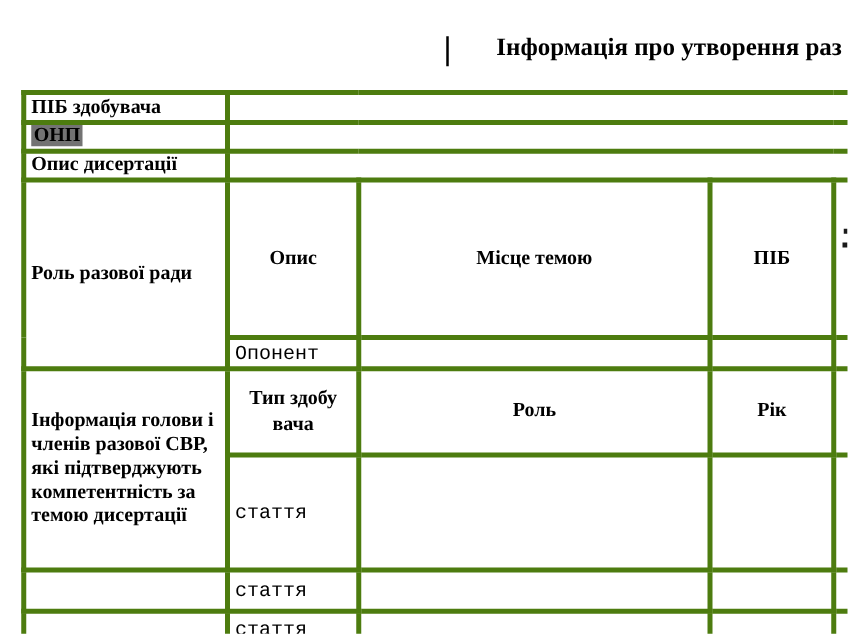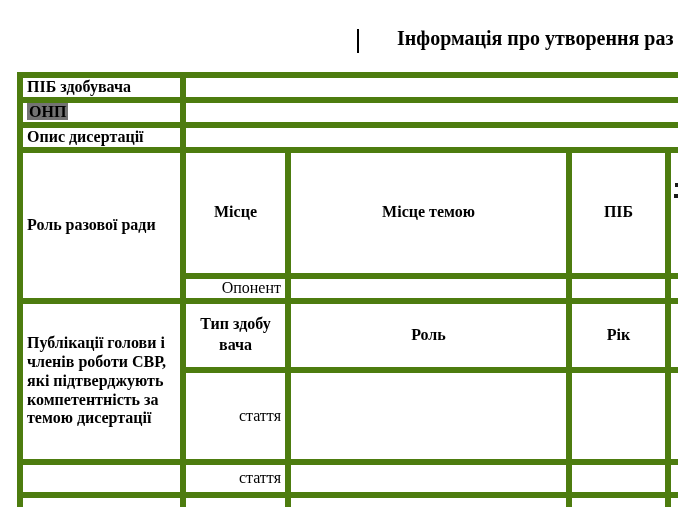--- a/index.html
+++ b/index.html
@@ -38,21 +38,21 @@
   
   table.doc-table {
     position: absolute;
     left: 17px;
     top: 72px;
     width: 728px;
     border-collapse: collapse;
     table-layout: fixed;
   }
   .doc-table td {
-    border: 6px solid #4d7c0f;
+    border: 4px solid #4d7c0f;
     font-size: 16px;
     padding: 0 4px;
     vertical-align: middle;
     overflow: hidden;
   }
   
   .lbl {
     font-weight: 700;
     font-size: 17px;
     line-height: 1.18;
@@ -71,22 +71,23 @@
   }
   .hdr .wrap-narrow {
     display: inline-block;
     max-width: 72px;
     word-break: break-all;
     line-height: 1.3;
   }
 
   
   .data {
-    text-align: right;
+    text-align: left;
     vertical-align: middle;
+    font-family: Liberation Mono, monospace;
   }
   .data-top { vertical-align: top; padding-top: 2px; }
 
   .hl {
     background: #737373;
     padding: 0 2px;
   }
 
   
   .frag {
@@ -119,34 +120,34 @@
       <td class="lbl"><span class="hl">ОНП</span></td>
       <td colspan="4" class="data"></td>
     </tr>
     <tr style="height:23px">
       <td class="lbl">Опис дисертації</td>
       <td colspan="4" class="data"></td>
     </tr>
 
     <tr style="height:126px">
       <td rowspan="2" class="lbl lbl-top">Роль разової ради</td>
-      <td class="hdr">Місце</td>
+      <td class="hdr">Опис</td>
       <td class="hdr">Місце темою</td>
       <td class="hdr">ПІБ</td>
       <td class="hdr"></td>
     </tr>
     <tr style="height:25px">
       <td class="data">Опонент</td>
       <td class="data"></td>
       <td class="data"></td>
       <td class="data"></td>
     </tr>
 
     <tr style="height:69px">
-      <td rowspan="2" class="lbl lbl-top">Публікації голови і членів роботи СВР, які підтверджують компетентність за темою дисертації</td>
+      <td rowspan="2" class="lbl lbl-top">Інформація голови і членів разової СВР, які підтверджують компетентність за темою дисертації</td>
       <td class="hdr"><span class="wrap-narrow">Тип здобувача</span></td>
       <td class="hdr">Роль</td>
       <td class="hdr">Рік</td>
       <td class="hdr"></td>
     </tr>
     <tr style="height:92px">
       <td class="data data-top">стаття</td>
       <td class="data"></td>
       <td class="data"></td>
       <td class="data"></td>

